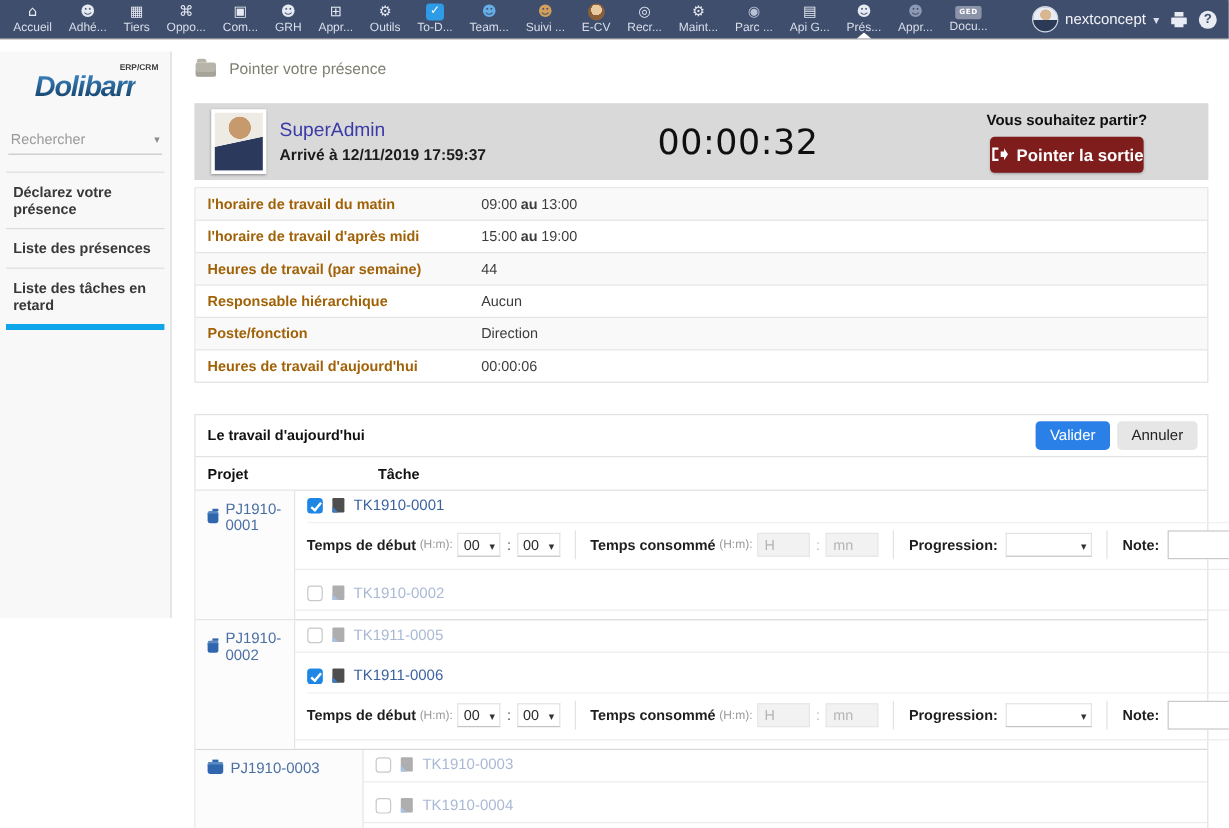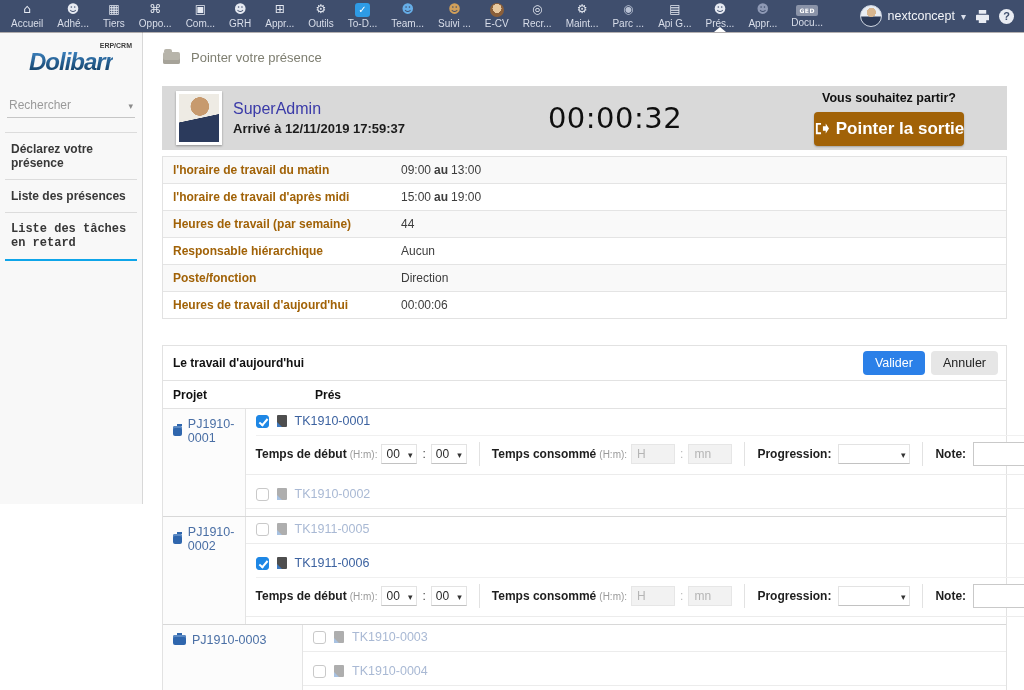--- a/index.html
+++ b/index.html
@@ -31,38 +31,38 @@
   .user-menu { display:flex; align-items:center; gap:6px; cursor:pointer; }
   .top-avatar { width:22px; height:22px; border-radius:50%; border:1px solid #cfd6e2;
               background: radial-gradient(circle at 52% 32%, #d8b68f 0 26%, rgba(0,0,0,0) 27%),
                           linear-gradient(180deg,#e9edf3 0 52%, #2c3a58 53%); }
   .user-name { color:#f2f4f8; font-size:12.5px; }
   .chev::after { content:"▾"; color:#d9deea; font-size:10px; font-family:"DejaVu Sans",sans-serif; }
   .help-icon { width:15px; height:15px; border-radius:50%; background:#e9ecf3; color:#3f4e6d;
               font-weight:bold; font-size:11px; display:flex; align-items:center; justify-content:center; }
 
   
-  .sidebar { position:absolute; top:32px; left:0; width:143px; height:472px;
+  .sidebar { position:absolute; top:43px; left:0; width:143px; height:472px;
              background:#f8f8f8; border-right:1px solid #d8d8d8; }
   .logo-wrap { padding:16px 6px 4px; text-align:center; position:relative; }
   .logo-text { font-size:24px; font-weight:800; font-style:italic; letter-spacing:-1px;
              color:#1d5f96; background:linear-gradient(180deg,#3d83c0 10%,#123f66 90%);
              -webkit-background-clip:text; background-clip:text; -webkit-text-fill-color:transparent; }
   .logo-tag { position:absolute; top:10px; right:10px; font-size:7px; font-weight:bold; color:#3d3d3d; }
   .search-wrap { margin:14px 7px 0; position:relative; }
   .search-wrap input { width:100%; border:none; border-bottom:1px solid #c6c6c6; background:transparent;
              font-size:12px; color:#666; padding:4px 14px 5px 2px; outline:none;
              font-family:"Liberation Sans","DejaVu Sans",sans-serif; }
   .search-wrap input::placeholder { color:#9a9a9a; }
   .search-caret::after { content:"▾"; position:absolute; right:2px; top:7px; font-size:9px;
              color:#8b8b8b; font-family:"DejaVu Sans",sans-serif; }
   .side-menu { margin:14px 5px 0; }
   .side-item { padding:9px 6px; font-weight:bold; font-size:12px; color:#383838;
              border-top:1px solid #dcdcdc; cursor:pointer; }
-  .side-item:last-child { border-bottom:2px solid #0ea5e9;font-family:Liberation Mono, monospace; }
+  .side-item:last-child { border-bottom:5px solid #0ea5e9; }
 
   
   .main { margin-left:144px; padding-bottom:10px; }
   .page-title { display:flex; align-items:center; gap:11px; padding:18px 0 8px 19px;
              color:#7e7e70; font-size:13px; }
   .title-icon { width:17px; height:12px; background:#b7b4aa; border-radius:2px; position:relative;
              box-shadow: inset 0 -4px 0 #a6a399; }
   .title-icon::before { content:""; position:absolute; top:-3px; left:1px; width:8px; height:3px;
              background:#b7b4aa; border-radius:2px 2px 0 0; }
 
@@ -73,21 +73,21 @@
   .photo-img { width:100%; height:100%;
              background: radial-gradient(circle at 52% 26%, #c79a6e 0 22%, rgba(0,0,0,0) 23%),
                          linear-gradient(168deg, #eeebe4 0 50%, #2b3a5c 51%); }
   .user-meta { margin-left:11px; }
   .sa-name { color:#3a3aa8; font-size:16px; }
   .arrival { font-size:13px; font-weight:bold; color:#1c1c1c; margin-top:3px; }
   .timer { flex:1; text-align:center; font-size:29px; color:#0f0f0f;
              font-family:"DejaVu Sans",sans-serif; letter-spacing:.5px; padding-left:40px; }
   .leave { width:208px; text-align:center; }
   .leave-q { font-weight:bold; font-size:12.5px; color:#101010; margin-bottom:7px;text-align:center; }
-  .leave-btn { background:#a16207; color:#fff; font-weight:bold; font-size:17px; border:none;
+  .leave-btn { background:#7f1d1d; color:#fff; font-weight:bold; font-size:14px; border:none;
              border-radius:4px; padding:7px 0; display:inline-flex; align-items:center; gap:7px;
              box-shadow:0 1px 2px rgba(0,0,0,.25); cursor:pointer;
              font-family:"Liberation Sans","DejaVu Sans",sans-serif; }
 
   
   .info-table { margin:6px 17px 0 18px; border:1px solid #e2e2e2; }
   .info-row { display:flex; padding:6px 10px; border-top:1px solid #e4e4e4; line-height:14px; }
   .info-row:first-child { border-top:none; }
   .info-row:nth-child(odd) { background:#f9f9f9; }
   .info-label { width:228px; font-weight:bold; color:#a16207; }
@@ -326,21 +326,21 @@
   <div class="work-table">
     <div class="work-header">
       <span class="work-title">Le travail d'aujourd'hui</span>
       <span class="hdr-btns">
         <button class="btn btn-validate">Valider</button>
         <button class="btn btn-cancel">Annuler</button>
       </span>
     </div>
     <div class="work-cols">
       <span class="c1">Projet</span>
-      <span class="c2">Prés</span>
+      <span class="c2">Tâche</span>
     </div>
 
     <div class="project-group">
       <div class="pg-project">
         <a class="proj-link">
           <span class="proj-icon"></span>
           <span>PJ1910-0001</span>
           </a>
       </div>
       <div class="pg-tasks">

